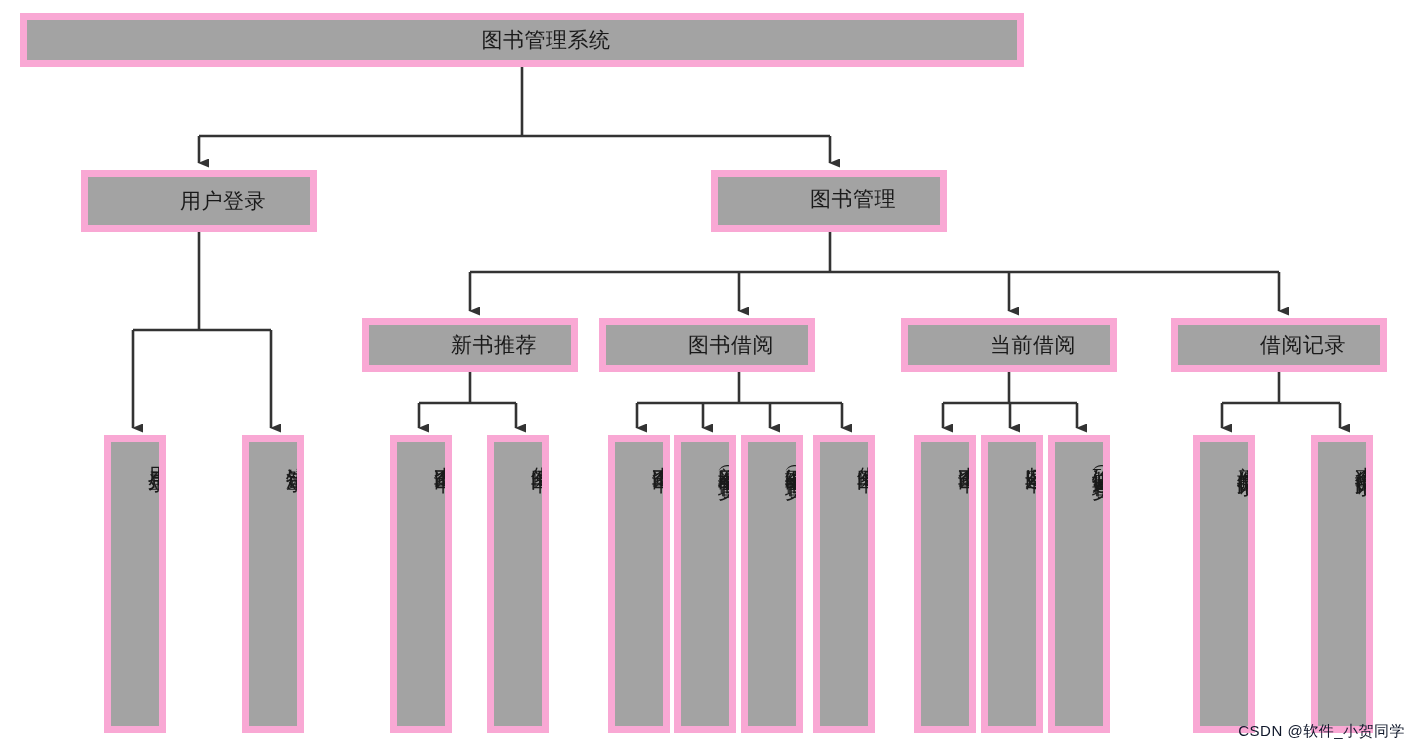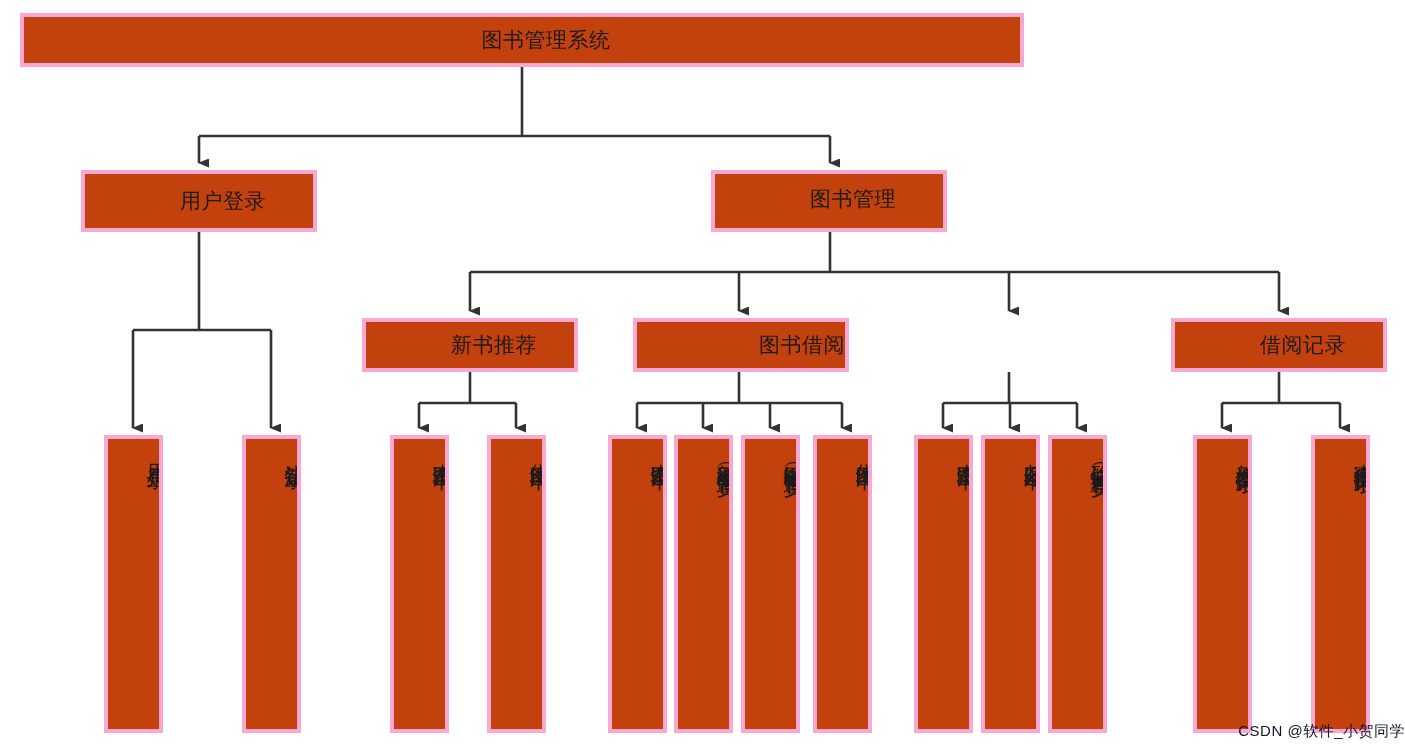--- a/index.html
+++ b/index.html
@@ -20,22 +20,22 @@
   #flow-svg {
     position: absolute;
     left: 0;
     top: 0;
     width: 1405px;
     height: 747px;
   }
   .node-box {
     position: absolute;
     box-sizing: border-box;
-    background: #c2410c;
-    border: 4px solid #f9a8d4;
+    background: #a3a3a3;
+    border: 7px solid #f9a8d4;
     display: flex;
     align-items: center;
     justify-content: center;
     overflow: hidden;
     padding-left: 48px;
   }
   .node-label {
     font-size: 21px;
     color: #1a1a1a;
     line-height: 1.1;
@@ -127,22 +127,25 @@
   <div class="node-box" style="left:81px; top:170px; width:236px; height:62px;">
     <span class="node-label">用户登录</span>
   </div>
   <div class="node-box" style="left:711px; top:170px; width:236px; height:62px;font-family:Liberation Mono, monospace;">
     <span class="node-label">图书管理</span>
   </div>
 
   <div class="node-box" style="left:362px; top:318px; width:216px; height:54px;">
     <span class="node-label">新书推荐</span>
   </div>
-  <div class="node-box" style="left:633px; top:318px; width:216px; height:54px;justify-content:flex-end;">
+  <div class="node-box" style="left:599px; top:318px; width:216px; height:54px;">
     <span class="node-label">图书借阅</span>
+  </div>
+  <div class="node-box" style="left:901px; top:318px; width:216px; height:54px;">
+    <span class="node-label">当前借阅</span>
   </div>
   <div class="node-box" style="left:1171px; top:318px; width:216px; height:54px;text-align:center;">
     <span class="node-label">借阅记录</span>
   </div>
 
   <div class="node-box node-vertical" style="left:104px; top:435px; width:59px; height:298px;">
     <span class="node-label">用户登录</span>
   </div>
   <div class="node-box node-vertical" style="left:242px; top:435px; width:59px; height:298px;">
     <span class="node-label">注销登录</span>

